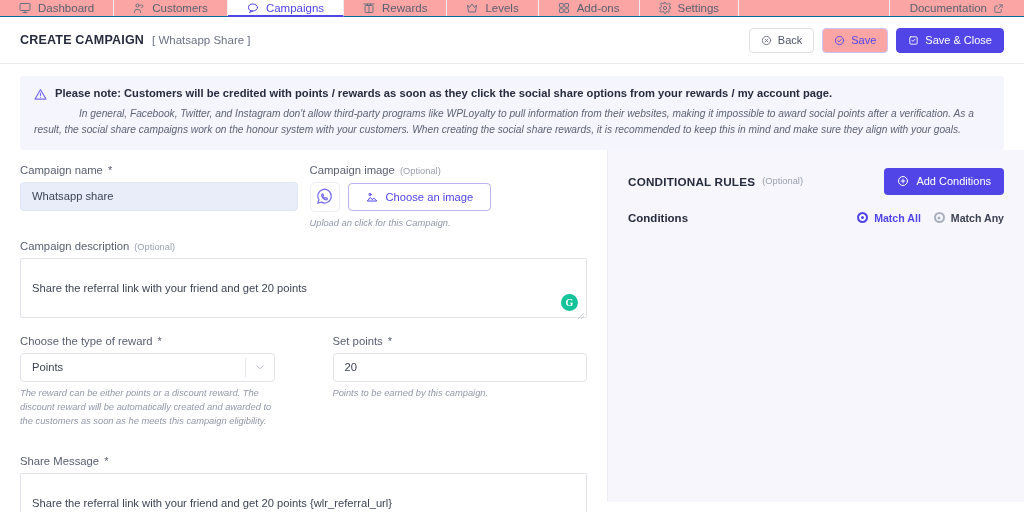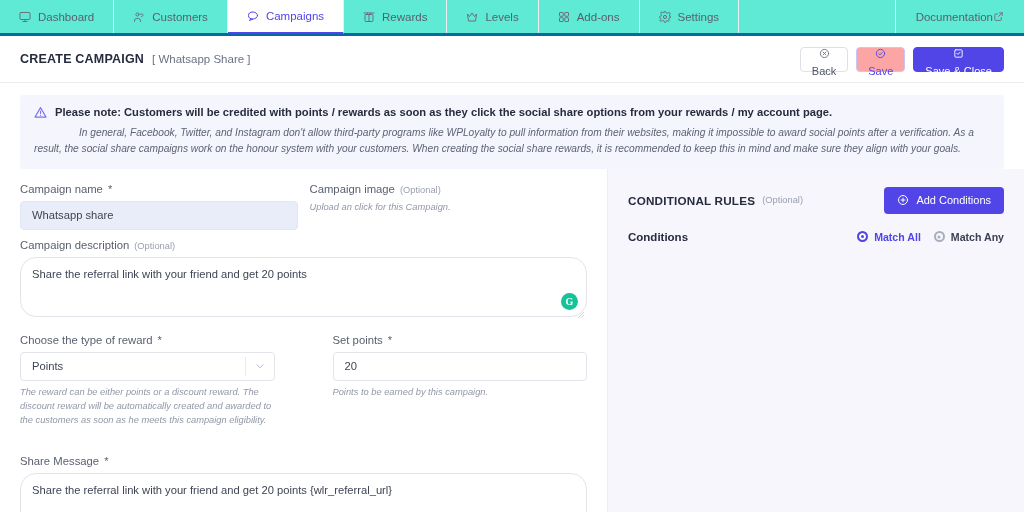--- a/index.html
+++ b/index.html
@@ -7,25 +7,25 @@
     margin: 0; padding: 0;
     width: 1024px; height: 512px;
     overflow: hidden;
     background: #ffffff;
     font-family: "Liberation Sans", sans-serif;
     -webkit-font-smoothing: antialiased;
   }
 
   
   .topnav {
-    height: 36px;
+    height: 17px;
     display: flex;
     align-items: stretch;
-    background: #5eead4;
-    border-bottom: 3px solid #0369a1;
+    background: #fca5a5;
+    border-bottom: 1px solid #0369a1;
     position: relative;
   }
   .nav-item {
     display: flex;
     align-items: center;
     gap: 7px;
     padding: 0 19px;
     font-size: 11.5px;
     color: #5b6070;
     border-right: 1px solid #ececf1;
@@ -36,21 +36,21 @@
   .nav-item.active {
     background: #ffffff;
     color: #5145e8;
     border-bottom: 2px solid #5145e8;
     margin-bottom: -1px;
     text-align: right;
   }
   .nav-item .ico { display: flex; align-items: center; }
   .nav-spacer { flex: 1; border-right: 1px solid #ececf1; }
   .doc-link {
-    display: flex; align-items: center; 
+    display: flex; align-items: center; gap: 6px;
     padding: 0 20px; font-size: 11.5px; color: #5b6070;
     cursor: pointer;
   }
 
   
   .page-header {
     height: 47px;
     display: flex;
     align-items: center;
     padding: 0 20px;
@@ -69,35 +69,34 @@
     margin-left: 8px;
   }
   .header-actions { margin-left: auto; display: flex; align-items: center; gap: 8px; }
   .btn {
     display: inline-flex; align-items: center; gap: 6px;
     height: 25px; padding: 0 11px;
     border-radius: 4px;
     font-size: 11px;
     cursor: pointer;
     white-space: nowrap;
-    flex-direction: column;
   }
   .btn-ghost { background: #fff; border: 1px solid #dfe0e6; color: #4f5566; }
   .btn-outline { background: #fca5a5; border: 1px solid #c9c5f5; color: #5145e8; }
   .btn-primary { background: #5145e8; border: 1px solid #5145e8; color: #fff; }
 
   
   .notice-wrap { padding: 12px 20px 0 20px; background: #fff; }
   .notice {
     background: #f4f5fd;
     border-radius: 4px;
     padding: 10px 14px 12px 14px;
   }
   .notice-head {
-    display: flex; align-items: flex-start; gap: 8px;
+    display: flex; align-items: center; gap: 8px;
     font-size: 11.2px; font-weight: bold; color: #262b3e;
     line-height: 1.35;
   }
   .notice-body {
     font-size: 10.2px; font-style: italic; color: #5d6375;
     line-height: 1.55; margin-top: 5px;
     text-indent: 45px;
   }
 
   
@@ -136,24 +135,24 @@
     position: absolute; right: 29px; top: 5px; bottom: 5px;
     width: 1px; background: #e7e9ef;
   }
   .select-wrap .chev {
     position: absolute; right: 9px; top: 50%; transform: translateY(-50%);
     pointer-events: none;
   }
   .ta-wrap { position: relative; }
   .textarea {
     width: 100%; height: 60px;
-    border: 1px solid #e2e4ea; border-radius: 16px;
+    border: 1px solid #e2e4ea; border-radius: 1px;
     background: #fff; color: #3e4453;
     font-size: 11.2px; font-family: inherit;
-    padding: 9px 11px; resize: none; outline: none;
+    padding: 22px 11px; resize: none; outline: none;
     line-height: 1.4;
   }
   .grammarly {
     position: absolute; right: 9px; bottom: 11px;
     width: 17px; height: 17px; border-radius: 50%;
     background: #15c39a;
     display: flex; align-items: center; justify-content: center;
     color: #fff; font-size: 10px; font-weight: bold;
     font-family: "Liberation Serif", serif;
   }
@@ -364,20 +363,39 @@
           <span>Campaign name</span>
           <span class="req">*</span>
         </div>
         <input class="input filled" type="text" value="Whatsapp share" style="">
       </div>
 
       <div class="field" style="width:283px;">
         <div class="label">
           <span>Campaign image</span>
           <span class="opt">(Optional)</span>
+        </div>
+        <div class="img-row">
+          <div class="img-thumb">
+            <span>
+              <svg width="19" height="19" viewBox="0 0 24 24" fill="none" stroke="#7b71ee" stroke-width="1.6" stroke-linecap="round" stroke-linejoin="round">
+                <path d="M20.5 11.6a8.5 8.5 0 0 1-12.6 7.5L3.5 20.5l1.5-4.3A8.5 8.5 0 1 1 20.5 11.6z"></path>
+                <path d="M9 8.6c.3-.1.6 0 .8.3l.8 1.3c.1.3.1.5-.1.8l-.4.5c-.1.2-.1.4 0 .6a6 6 0 0 0 2 2c.2.1.4.1.6 0l.5-.5c.2-.2.5-.2.8-.1l1.3.8c.3.2.4.5.3.8-.2.6-.8 1.1-1.5 1.1-2.8 0-5.7-2.9-5.7-5.7 0-.7.4-1.4 1-1.6z"></path>
+              </svg>
+            </span>
+          </div>
+          <div class="choose-btn">
+            <span>
+              <svg width="12" height="12" viewBox="0 0 24 24" fill="none" stroke="#5145e8" stroke-width="2" stroke-linecap="round" stroke-linejoin="round">
+                <path d="M3 19.5l5.5-6.5 4 4.5 3-3.5 5.5 5.5z"></path>
+                  <circle cx="8" cy="7" r="2.2"></circle>
+              </svg>
+            </span>
+            <span>Choose an image</span>
+          </div>
         </div>
         <div class="hint">Upload an click for this Campaign.</div>
       </div>
     </div>
 
     <div class="field" style="margin-top:-4px;">
       <div class="label">
         <span>Campaign description</span>
         <span class="opt">(Optional)</span>
       </div>

